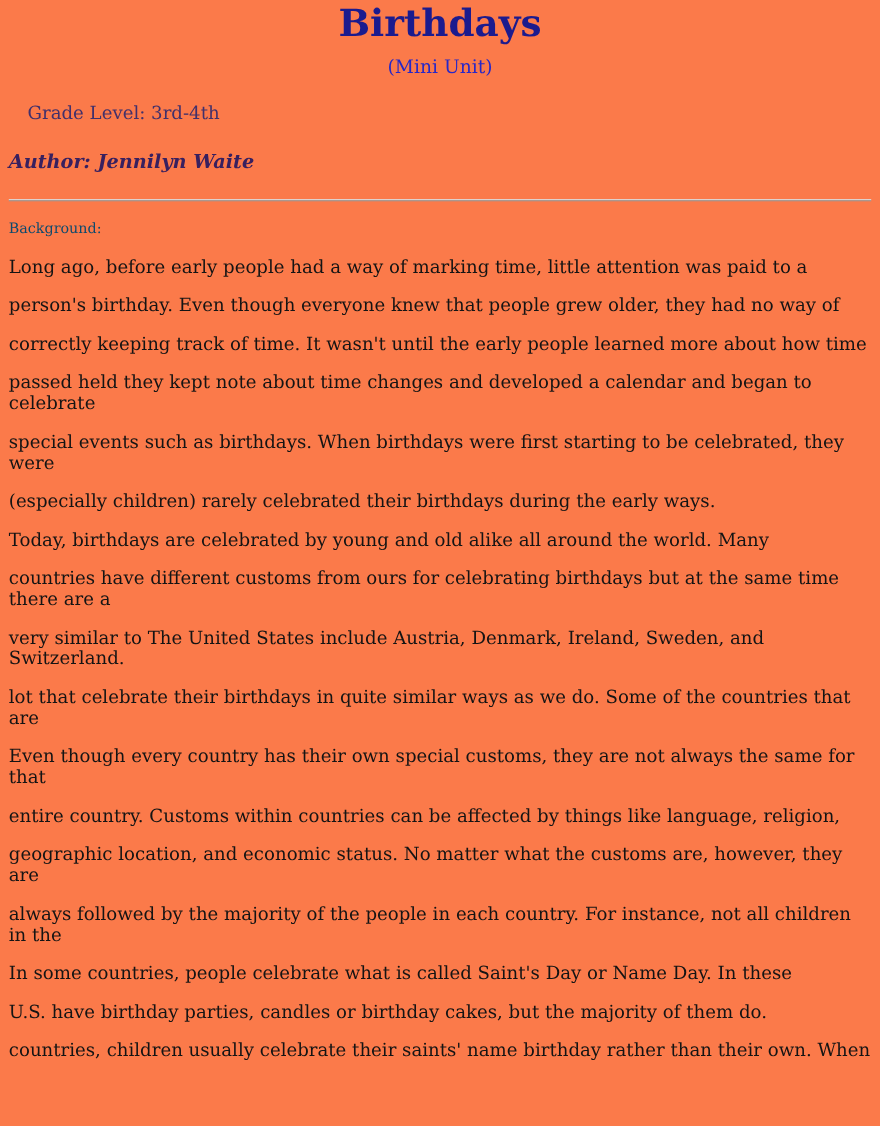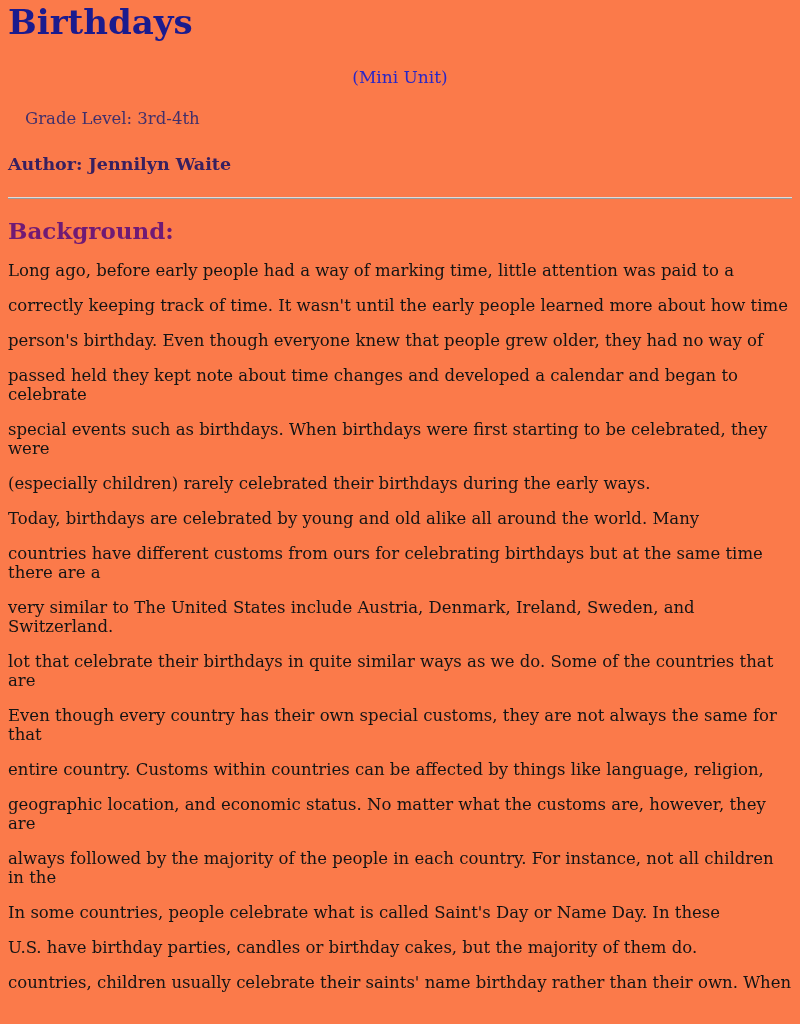--- a/index.html
+++ b/index.html
@@ -19,60 +19,61 @@
   body {
     margin: 0;
     background: var(--c-background);
     font-family: "DejaVu Serif", "Liberation Serif", serif;
     color: var(--c-text);
   }
   .page {
     padding: 0 8px;
   }
   h1.title {
-    text-align: left;
+    text-align: center;
     font-size: 34px;
     line-height: 1.2;
     margin: 2px 0 0 0;
     color: var(--c-title);
     font-weight: bold;
   }
   p.subtitle {
     text-align: center;
     font-size: 17px;
     line-height: 1.2;
-    margin: 24px 0 0 0;
+    margin: 8px 0 0 0;
     color: var(--c-subtitle);
   }
   p.grade {
     font-size: 16.5px;
     line-height: 1.15;
     margin: 23px 0 0 17px;
     color: var(--c-grade);
   }
   p.author {
     font-size: 17.5px;
     line-height: 1.15;
     margin: 25px 0 17px 0;
     font-weight: bold;
     color: var(--c-author);
+    font-style: italic;
   }
   hr.divider {
     margin: 23px 0 0 0;
     height: 0;
     border: none;
     border-top: 1px solid #dcdcdc;
     border-bottom: 1px solid #9a9a9a;
   }
   p.bg-heading {
-    font-size: 23px;
+    font-size: 13px;
     line-height: 1.15;
     margin: 19px 0 0 0;
-    font-weight: bold;
-    color: #701a75;
+    font-weight: normal;
+    color: #0c4a6e;
   }
   .body-text p.line {
     font-size: 16.5px;
     line-height: 19px;
     margin: 16px 0;
     color: var(--c-text);
   }
 </style>
 </head>
 <body>
@@ -86,22 +87,22 @@
   <p class="grade">Grade Level: 3rd-4th</p>
 
   <p class="author">Author: Jennilyn Waite</p>
 
   <hr class="divider">
 
   <p class="bg-heading">Background:</p>
 
   <div class="body-text">
     <p class="line">Long ago, before early people had a way of marking time, little attention was paid to a</p>
+    <p class="line">person's birthday. Even though everyone knew that people grew older, they had no way of</p>
     <p class="line">correctly keeping track of time. It wasn't until the early people learned more about how time</p>
-    <p class="line">person's birthday. Even though everyone knew that people grew older, they had no way of</p>
     <p class="line">passed held they kept note about time changes and developed a calendar and began to celebrate</p>
     <p class="line">special events such as birthdays. When birthdays were first starting to be celebrated, they were</p>
     <p class="line">(especially children) rarely celebrated their birthdays during the early ways.</p>
     <p class="line">Today, birthdays are celebrated by young and old alike all around the world. Many</p>
     <p class="line">countries have different customs from ours for celebrating birthdays but at the same time there are a</p>
     <p class="line">very similar to The United States include Austria, Denmark, Ireland, Sweden, and Switzerland.</p>
     <p class="line">lot that celebrate their birthdays in quite similar ways as we do. Some of the countries that are</p>
     <p class="line">Even though every country has their own special customs, they are not always the same for that</p>
     <p class="line">entire country. Customs within countries can be affected by things like language, religion,</p>
     <p class="line">geographic location, and economic status. No matter what the customs are, however, they are</p>

